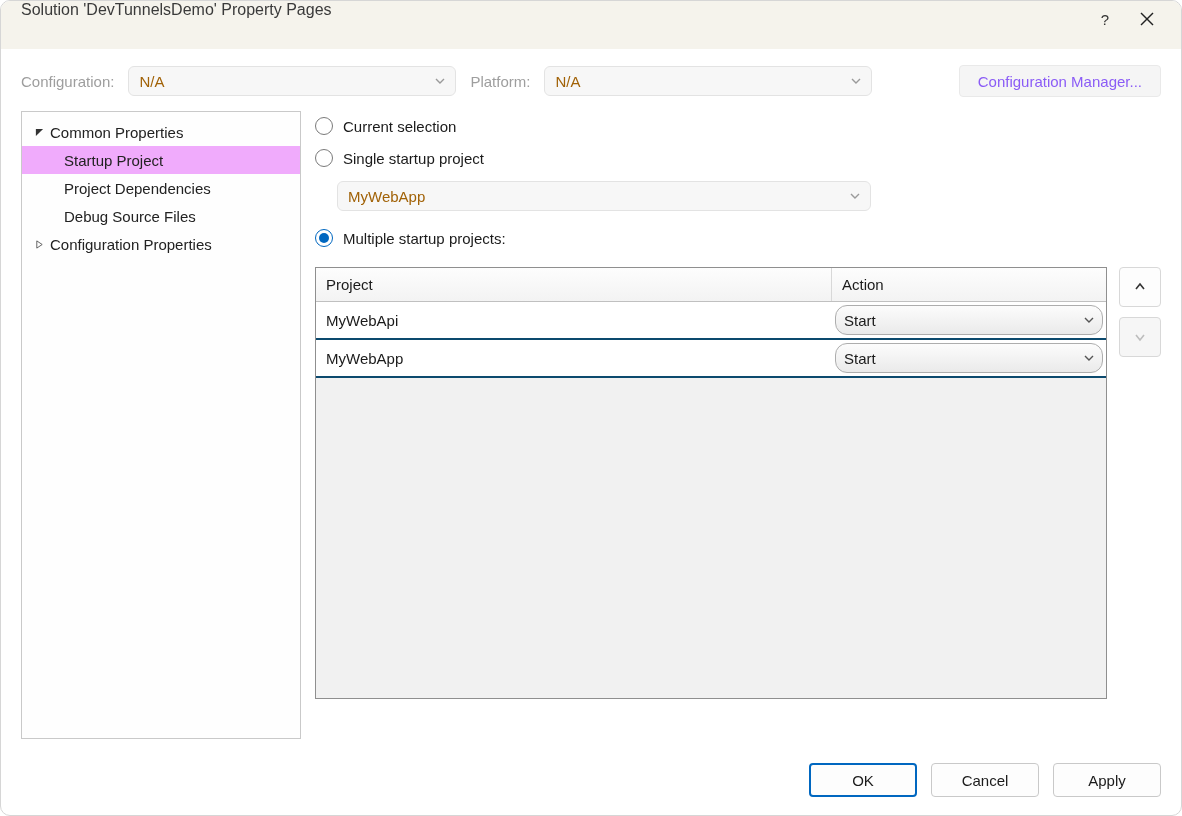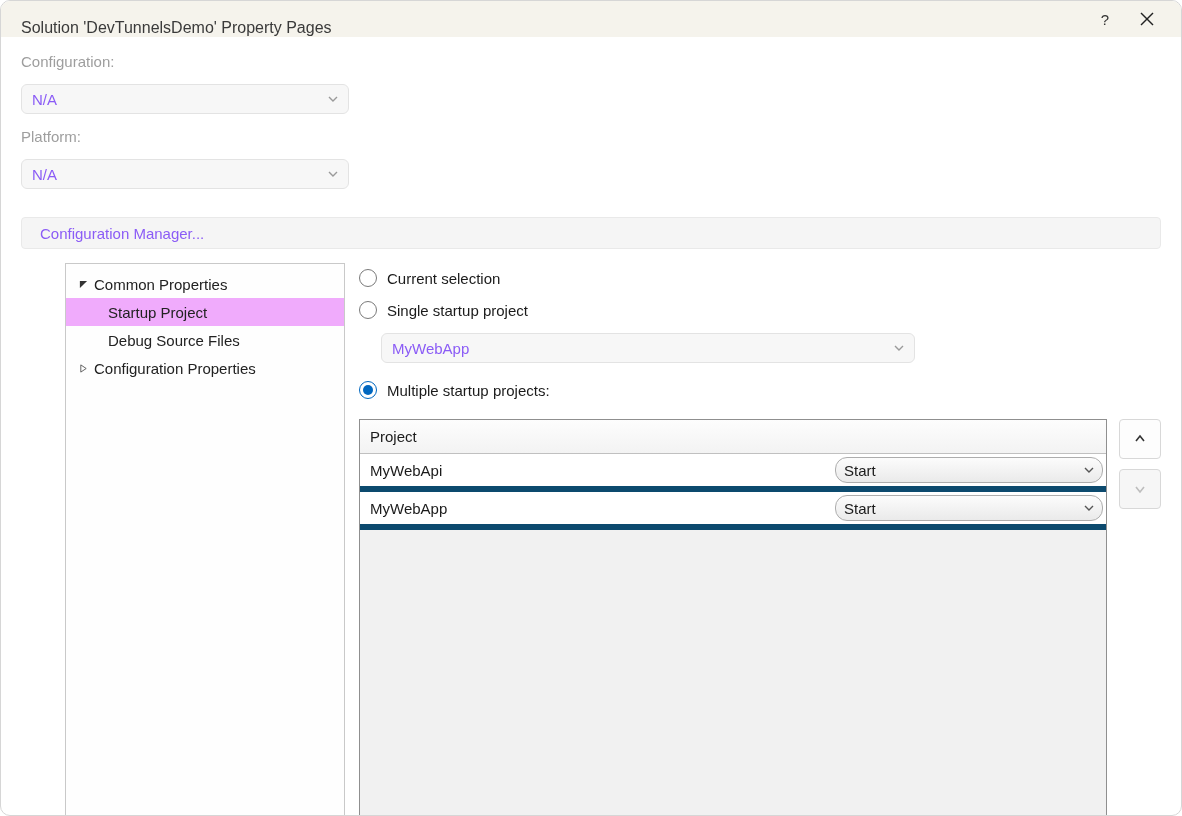--- a/index.html
+++ b/index.html
@@ -16,80 +16,79 @@
     border: 1px solid #d6d6d6;
     border-radius: 10px;
     display: flex;
     flex-direction: column;
     overflow: hidden;
   }
   .titlebar {
     height: 48px;
     background: #f5f3ec;
     display: flex;
-    align-items: flex-end;
+    align-items: flex-start;
     padding: 0 16px 0 20px;
     font-size: 16px;
     color: #3a3a3a;
   }
   .titlebar .spacer { flex: 1; }
   .titlebar .tb-btn {
     width: 36px; height: 36px;
     display: flex; align-items: center; justify-content: center;
     font-size: 15px;
     color: #333;
     border-radius: 4px;
     margin-left: 6px;
     cursor: pointer;
   }
   .close-x svg { width: 14px; height: 14px; }
 
   .config-row {
     display: flex;
+    align-items: center;
     gap: 14px;
     padding: 16px 20px 10px 20px;
-    flex-direction: column;
   }
   .config-row .lbl {
     color: #9e9e9e;
     font-size: 15px;
   }
   .dropdown {
     display: flex;
     align-items: center;
     justify-content: space-between;
     background: #fafafa;
     border: 1px solid #e3e3e3;
     border-radius: 4px;
     height: 30px;
     padding: 0 10px;
     color: #888;
     font-size: 15px;
   }
-  .dropdown.disabled { color: #8b5cf6; background:#f7f7f7;border-radius:6px; }
+  .dropdown.disabled { color: #a16207; background:#f7f7f7;border-radius:6px; }
   .dropdown .chev { margin-left:8px; }
   .chev svg { width:10px; height:10px; display:block; }
 
   .cfg-mgr-btn {
     background: #f5f5f5;
     border: 1px solid #e9e9e9;
     border-radius: 4px;
     height: 32px;
     padding: 0 18px;
     color: #8b5cf6;
     font-size: 15px;
     display:flex; align-items:center;
   }
 
   .body {
     flex: 1;
     display: flex;
     padding: 4px 20px 10px 20px;
     gap: 14px;
-    margin-left: 44px;
   }
 
   .tree {
     width: 280px;
     border: 1px solid #c9c9c9;
     background: #fefefe;
     padding: 6px 0;
     overflow:auto;
   }
   .tree-item {
@@ -152,21 +151,21 @@
     display:flex; align-items:center;
     padding: 0 10px;
     font-size: 15px;
     border-right:1px solid #d8d8d8;
   }
   .gh-cell:last-child{ border-right:none; }
   .col-project { flex:1; }
   .col-action { width:274px; }
   .grid-bg-fill{ background:#f1f1f1; flex:1; }
   .grid-row{
-    display:flex; height:38px; border-bottom:6px solid #0c4a6e;justify-content:space-between;
+    display:flex; height:38px; border-bottom:2px solid #0c4a6e;justify-content:space-between;
   }
   .gr-cell{
     display:flex; align-items:center; padding:0 10px; font-size:15px;
   }
   .gr-cell.col-project{ flex:1; }
   .gr-action{
     width:274px; padding:3px 3px;
   }
   .action-dd{
     width:100%; height:100%;
@@ -254,20 +253,23 @@
       <div class="tree-item">
         <span class="tri">
             <svg viewBox="0 0 10 10">
               <polygon points="1,1 9,1 1,9" fill="#333"></polygon>
             </svg>
           </span>
         <span>Common Properties</span>
       </div>
       <div class="tree-item level1 selected">
         <span>Startup Project</span>
+      </div>
+      <div class="tree-item level1">
+        <span>Project Dependencies</span>
       </div>
       <div class="tree-item level1">
         <span>Debug Source Files</span>
       </div>
       <div class="tree-item">
         <span class="tri">
             <svg viewBox="0 0 10 10">
               <polygon points="2,1 8,5 2,9" fill="none" stroke="#555" stroke-width="1"></polygon>
             </svg>
           </span>
@@ -299,20 +301,21 @@
         <span class="radio checked">
             <span class="dot"></span>
           </span>
         <span>Multiple startup projects:</span>
       </label>
 
       <div class="grid-area">
         <div class="grid">
           <div class="grid-header">
             <div class="gh-cell col-project">Project</div>
+            <div class="gh-cell col-action">Action</div>
           </div>
           <div style="display:flex;flex-direction:column;flex:1;">
             <div class="grid-row" style="background:#fff">
               <div class="gr-cell col-project">MyWebApi</div>
               <div class="gr-action">
                 <div class="action-dd">
                   <span>Start</span>
                   <span class="chev">
                       <svg viewBox="0 0 10 10">
                         <polyline points="1,3 5,7 9,3" fill="none" stroke="#555" stroke-width="1.4"></polyline>
@@ -347,14 +350,25 @@
             <svg viewBox="0 0 14 14">
                 <polyline points="3,5 7,10 11,5" fill="none" stroke="#bdbdbd" stroke-width="1.6"></polyline>
               </svg>
           </div>
         </div>
       </div>
 
     </div>
   </div>
 
+  <div class="footer">
+    <div class="btn primary">
+        <span>OK</span>
+      </div>
+    <div class="btn">
+        <span>Cancel</span>
+      </div>
+    <div class="btn">
+        <span>Apply</span>
+      </div>
+  </div>
 
 </div>
 
 </body></html>

